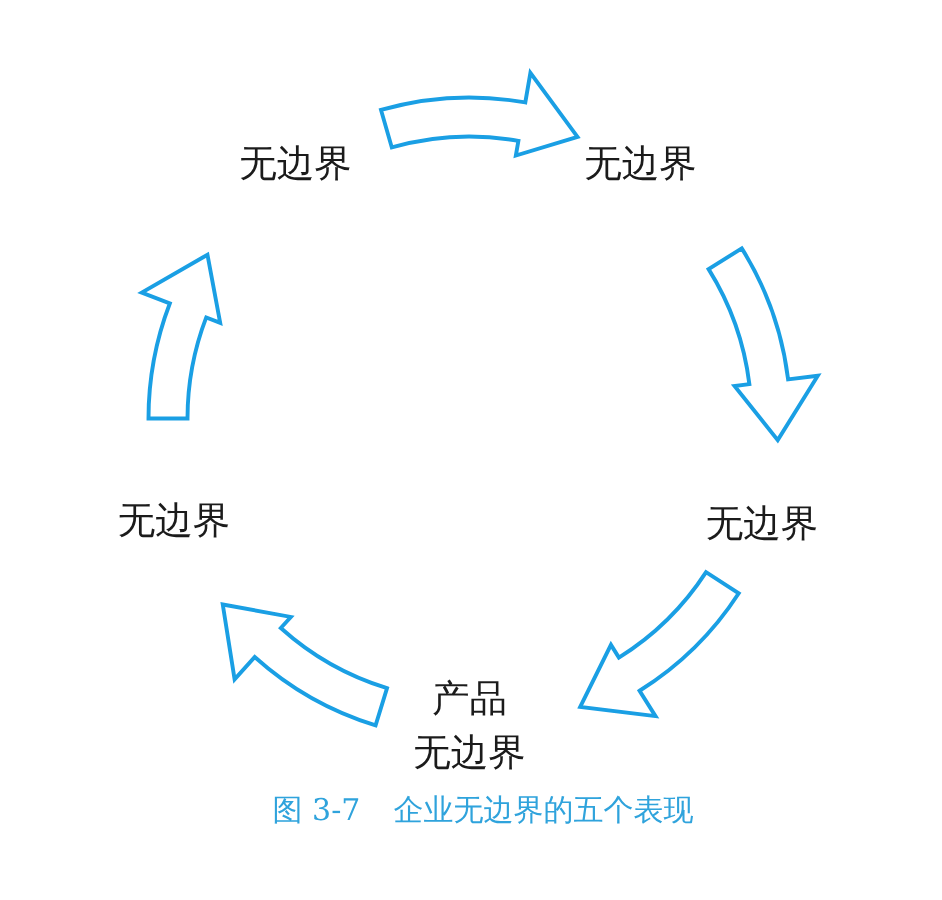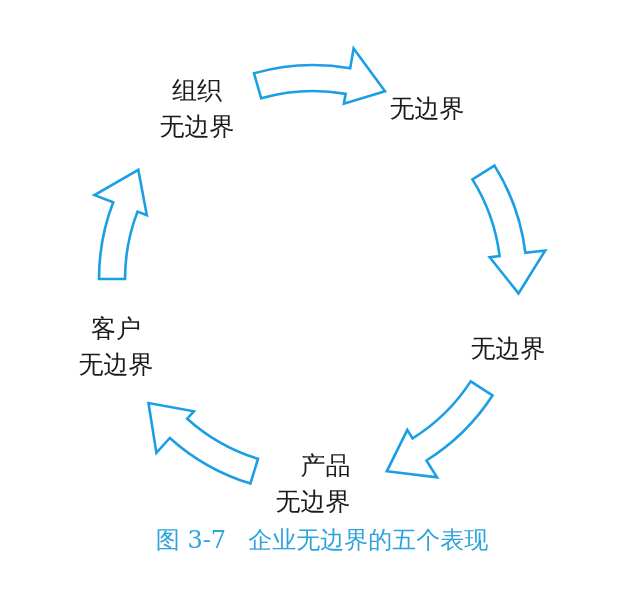--- a/index.html
+++ b/index.html
@@ -37,28 +37,28 @@
     text-align: center;
     color: var(--color-text);
     font-size: 25px;
     line-height: 36px;
     white-space: nowrap;
   }
   .node-label .line { display: block; }
   .node-organization { left: 197px; top: 109px; }
   .node-resources    { left: 427px; top: 109px; }
   .node-industry     { left: 508px; top: 349px; }
-  .node-product      { left: 313px; top: 484px; text-align: right; }
+  .node-product      { left: 313px; top: 484px; }
   .node-customer     { left: 116px; top: 347px; }
   .figure-caption {
     position: absolute;
     left: 322px; top: 540px;
     transform: translate(-50%, -50%);
     color: var(--color-caption);
-    font-size: 24px;
+    font-size: 20px;
     white-space: nowrap;
   }
   .figure-caption .caption-number { margin-right: 22px; }
 </style>
 </head>
 <body>
 
 <div class="figure-canvas">
 
   <svg class="arrow-layer" viewBox="0 0 628 600" xmlns="http://www.w3.org/2000/svg">
@@ -78,39 +78,37 @@
              A 214 214 0 0 1 169.8 438.0
              L 156.4 452.9 L 148.5 403.0 L 193.9 411.3 L 187.2 418.7
              A 188 188 0 0 0 258.0 458.8 Z"></path>
     <path class="cycle-arrow" d="M 99.0 279.0
              A 214 214 0 0 1 113.2 202.3
              L 94.5 195.1 L 138.3 169.8 L 146.8 215.2 L 137.5 211.6
              A 188 188 0 0 0 125.0 279.0 Z"></path>
   </svg>
 
   <div class="node-label node-organization">
-    <span class="line">组织</span>
     <span class="line">无边界</span>
   </div>
 
   <div class="node-label node-resources">
     <span class="line">无边界</span>
   </div>
 
   <div class="node-label node-industry">
     <span class="line">无边界</span>
   </div>
 
   <div class="node-label node-product">
     <span class="line">产品</span>
     <span class="line">无边界</span>
   </div>
 
   <div class="node-label node-customer">
-    <span class="line">客户</span>
     <span class="line">无边界</span>
   </div>
 
   <div class="figure-caption">
     <span class="caption-number">图 3-7</span><span class="caption-title">企业无边界的五个表现</span>
   </div>
 
 </div>
 
 </body></html>

